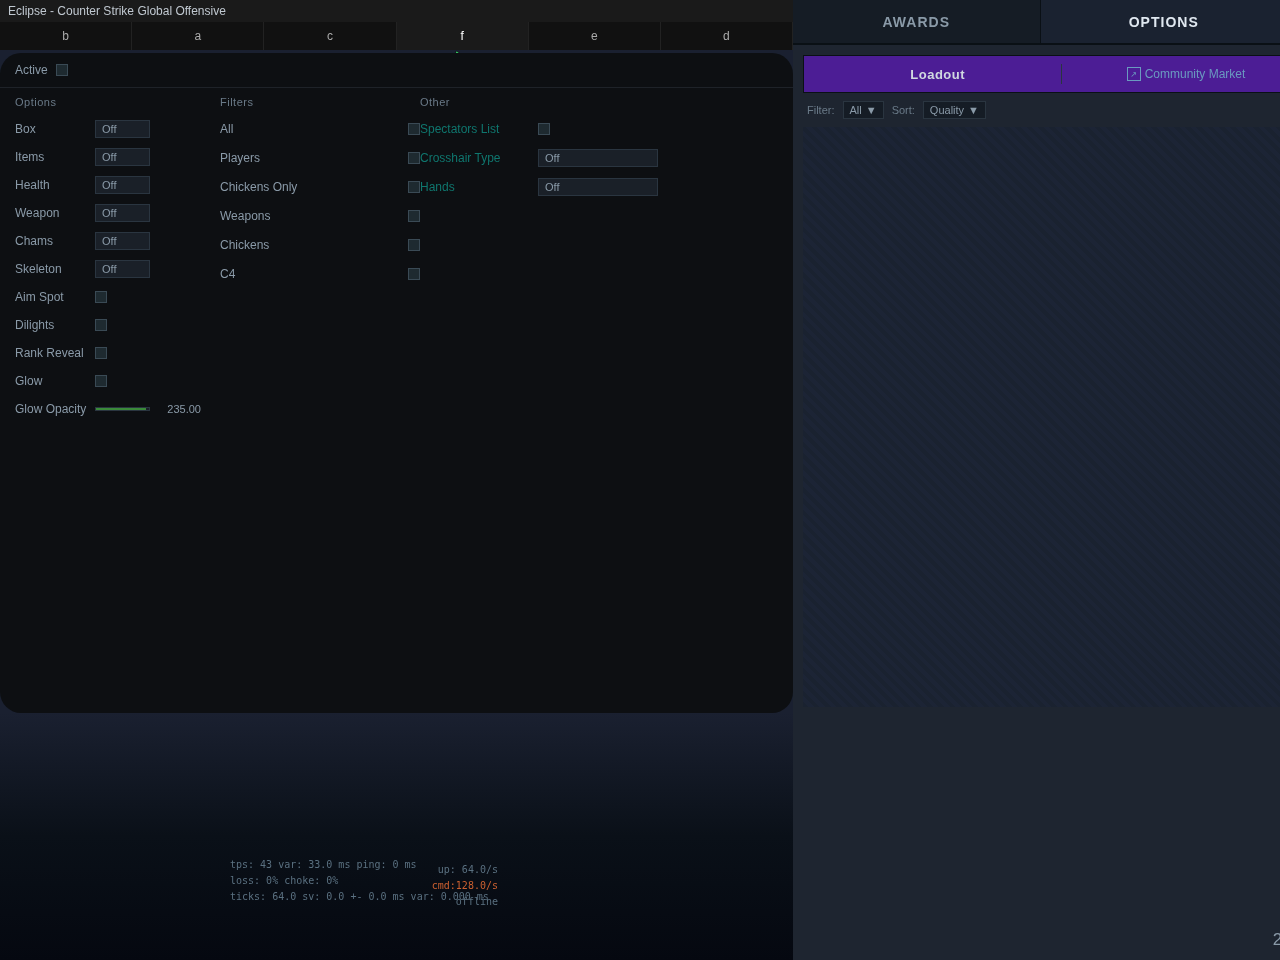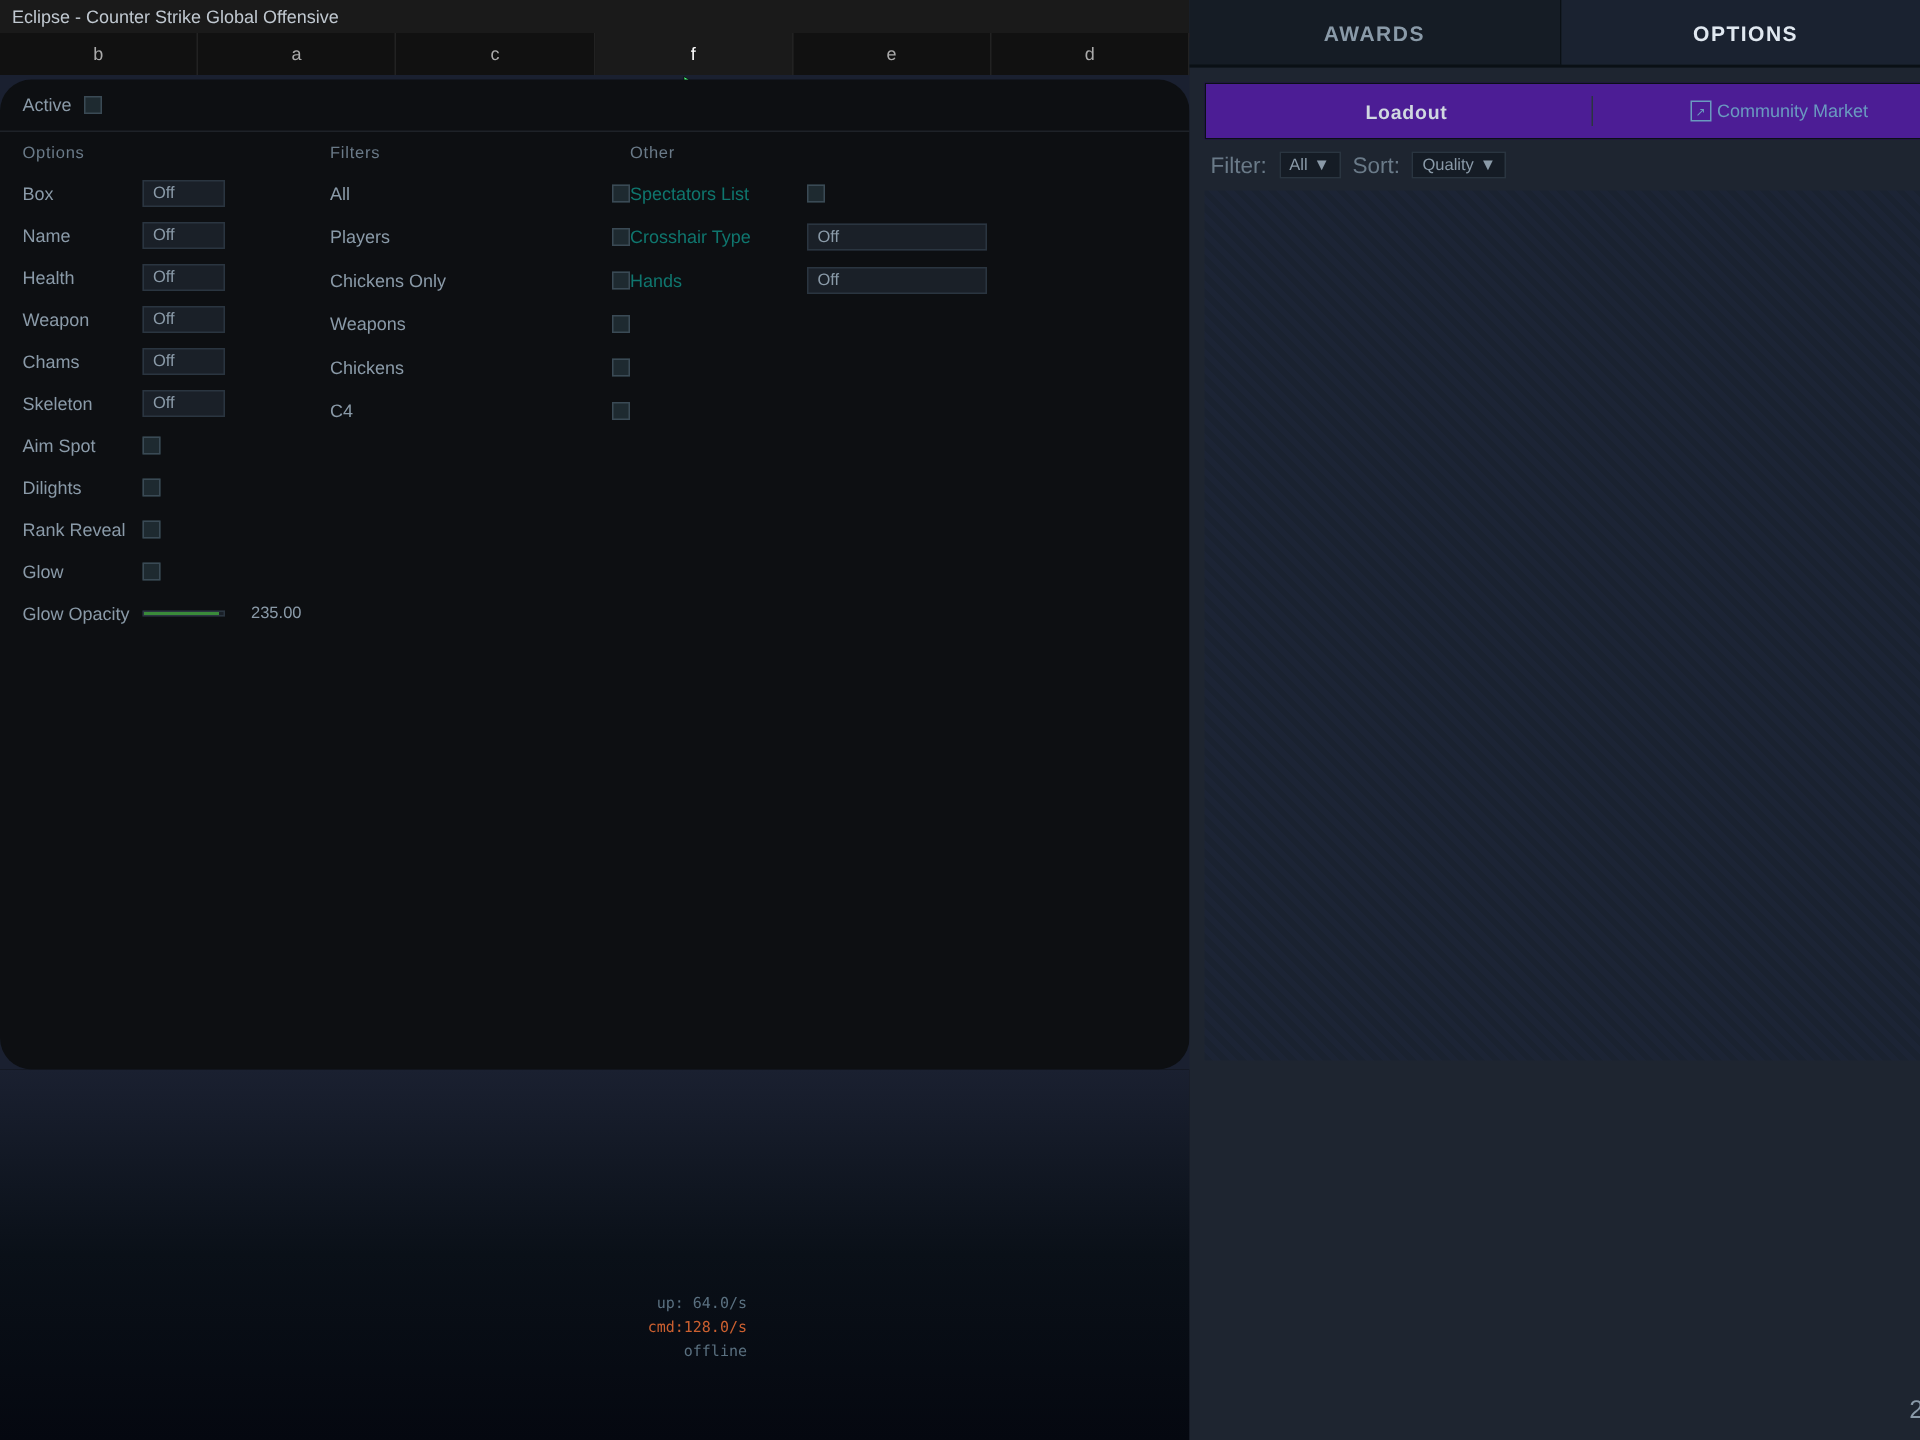--- a/index.html
+++ b/index.html
@@ -317,21 +317,21 @@
     #filter-sort-bar {
       display: flex;
       align-items: center;
       gap: 8px;
       margin-bottom: 8px;
       padding: 0 4px;
     }
 
     .filter-sort-label {
       color: #6a7a88;
-      font-size: 15px;
+      font-size: 11px;
     }
 
     .filter-sort-select {
       background: #151c25;
       border: 1px solid #2a3540;
       color: #8a9aa8;
       font-size: 11px;
       padding: 2px 6px;
       display: flex;
       align-items: center;
@@ -449,21 +449,21 @@
 
     <div class="options-col">
       <div class="col-title">Options</div>
 
       <div class="option-row">
         <span class="option-label">Box</span>
         <span class="option-value">Off</span>
       </div>
 
       <div class="option-row">
-        <span class="option-label">Name</span>
+        <span class="option-label">Items</span>
         <span class="option-value">Off</span>
       </div>
 
       <div class="option-row">
         <span class="option-label">Health</span>
         <span class="option-value">Off</span>
       </div>
 
       <div class="option-row">
         <span class="option-label">Weapon</span>
@@ -559,20 +559,27 @@
         <span class="other-value">Off</span>
       </div>
     </div>
 
   </div>
 </div>
 
 <div id="game-area">
   <div id="game-bg">
 
+    <div style="position:absolute; bottom:55px; left:230px;">
+      <div style="color:#5a7080; font-family:monospace; font-size:10px; line-height:1.6;">
+        <div>tps:    43  var: 33.0 ms  ping: 0 ms</div>
+        <div>loss:   0%  choke:  0%</div>
+        <div>ticks: 64.0  sv:  0.0 +- 0.0 ms  var:  0.000 ms</div>
+      </div>
+    </div>
     <div style="position:absolute; bottom:50px; right:295px; text-align:right; font-family:monospace; font-size:10px; line-height:1.6;">
       <div style="color:#5a7080;">up: 64.0/s</div>
       <div style="color:#cc6030;">cmd:128.0/s</div>
       <div style="color:#5a7080;">offline</div>
     </div>
   </div>
 </div>
 
 <div id="right-panel">
 

